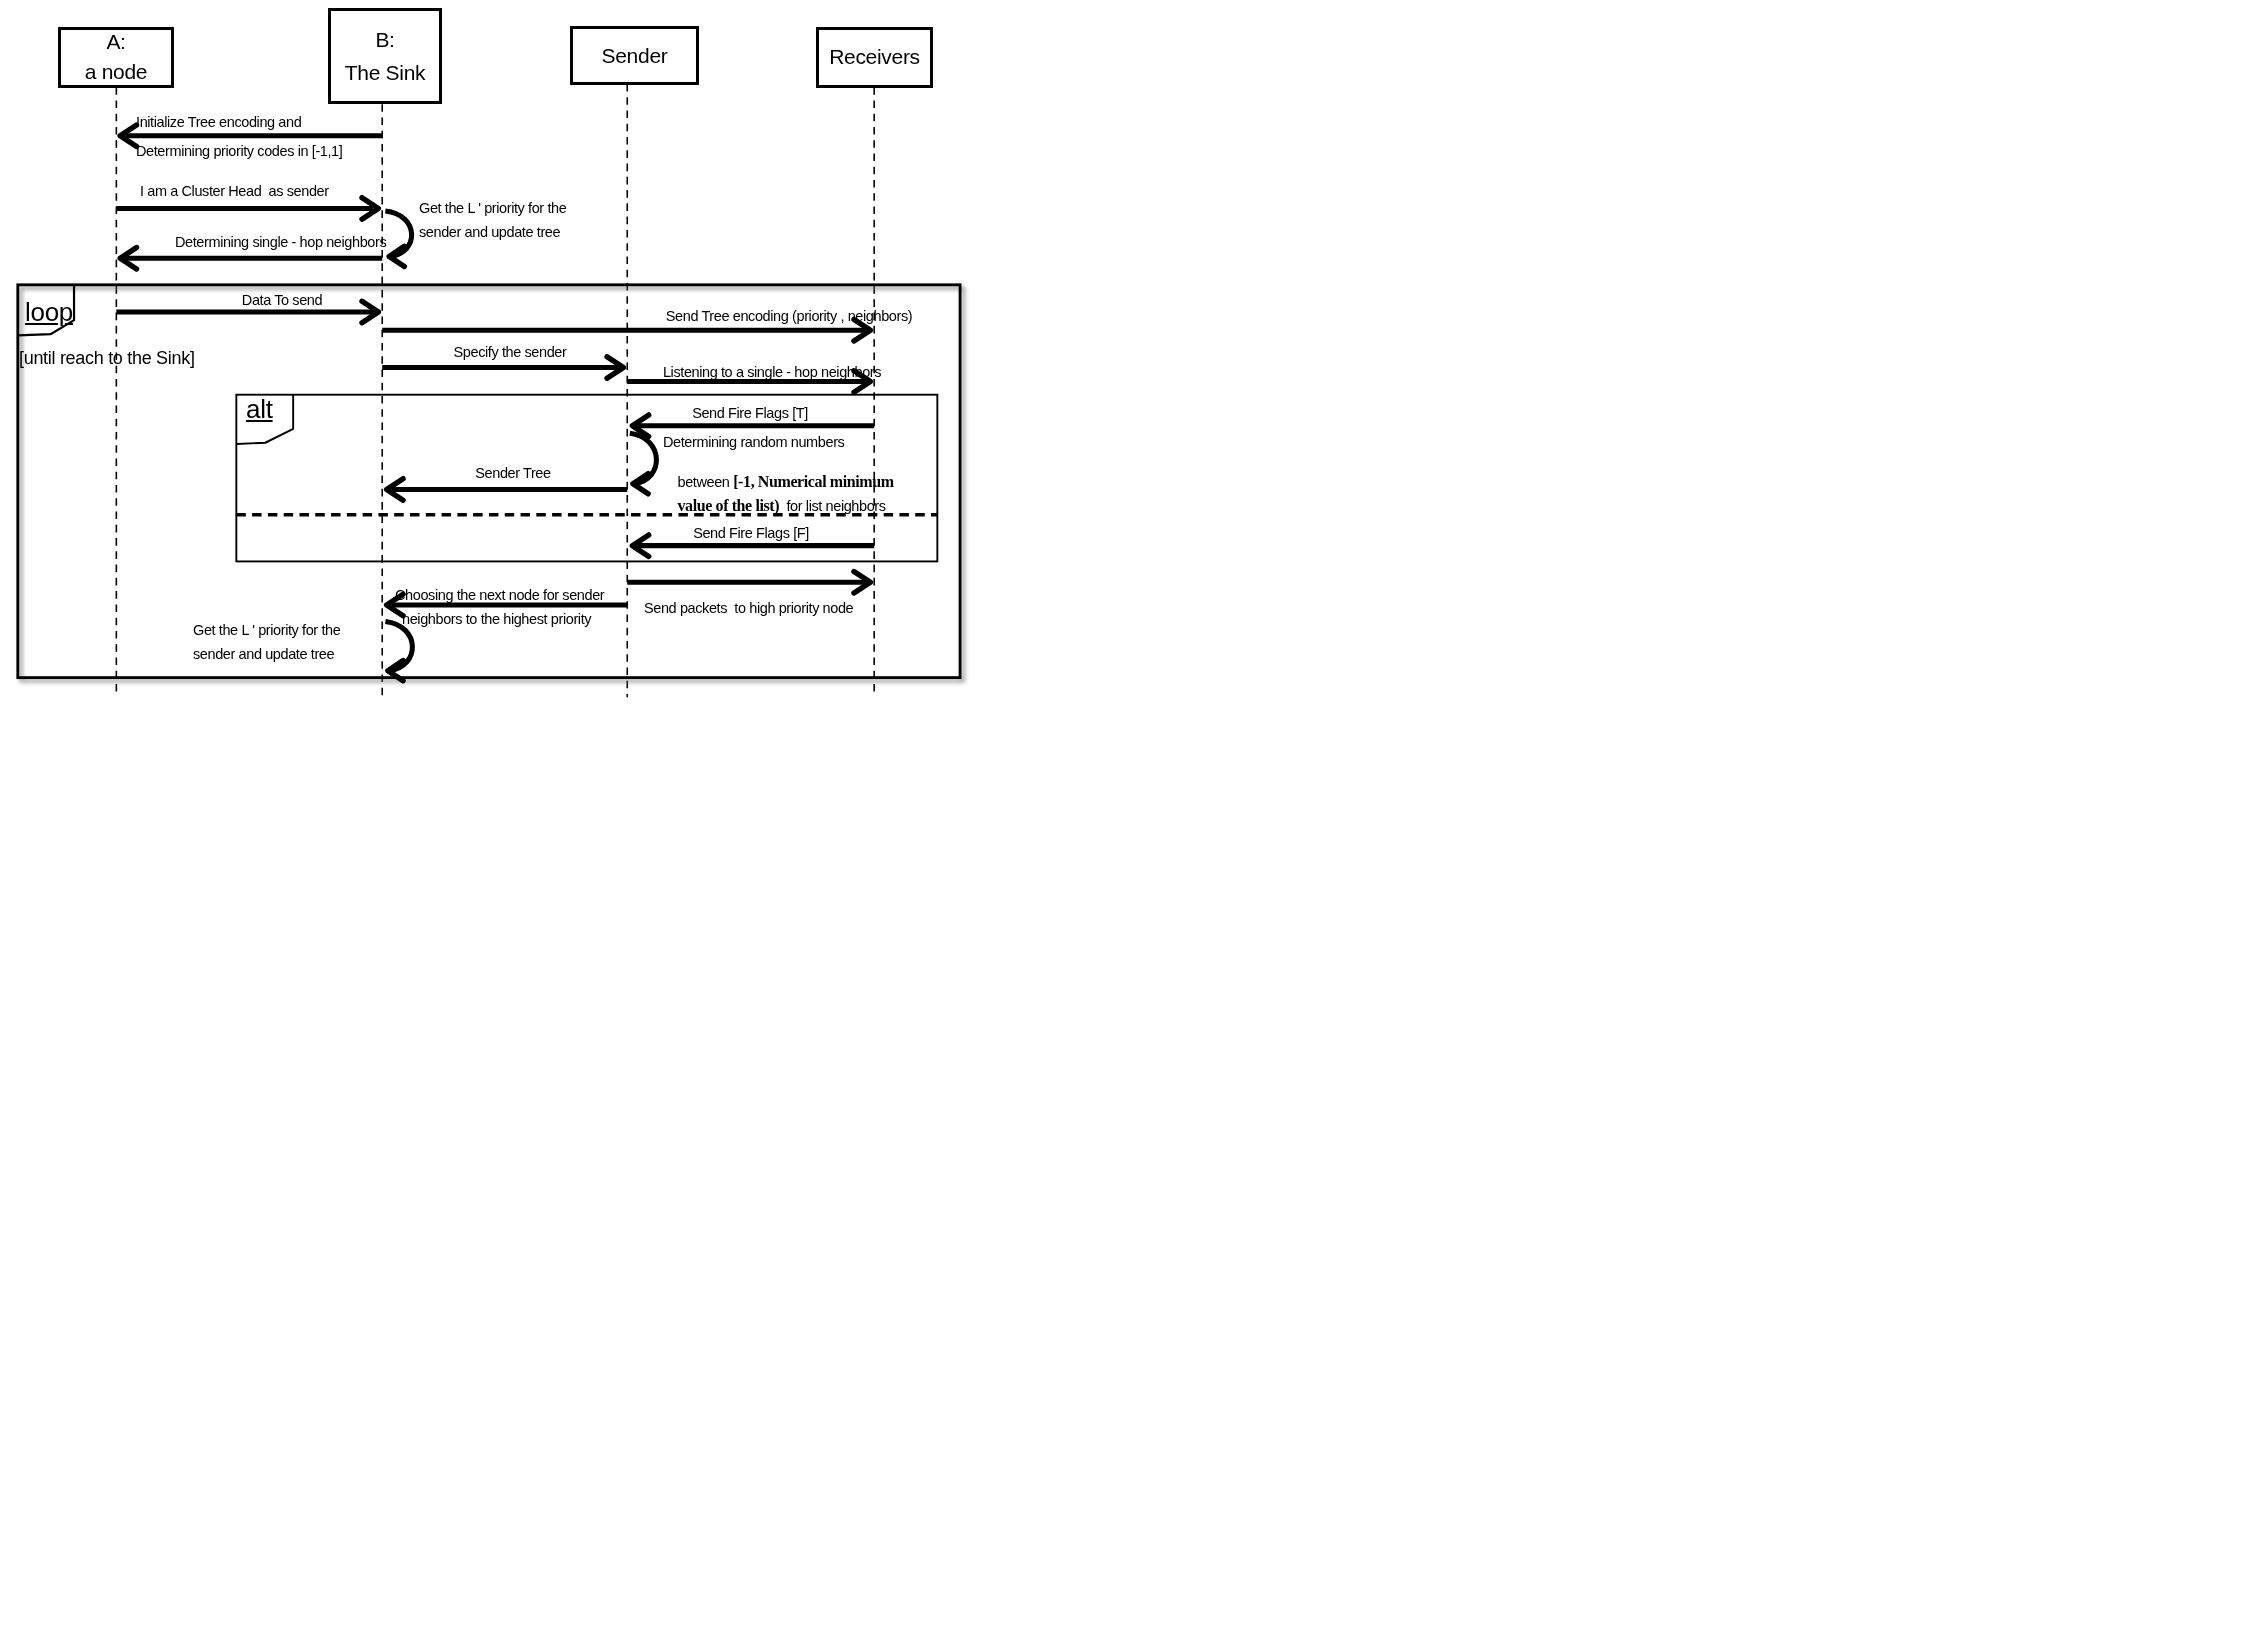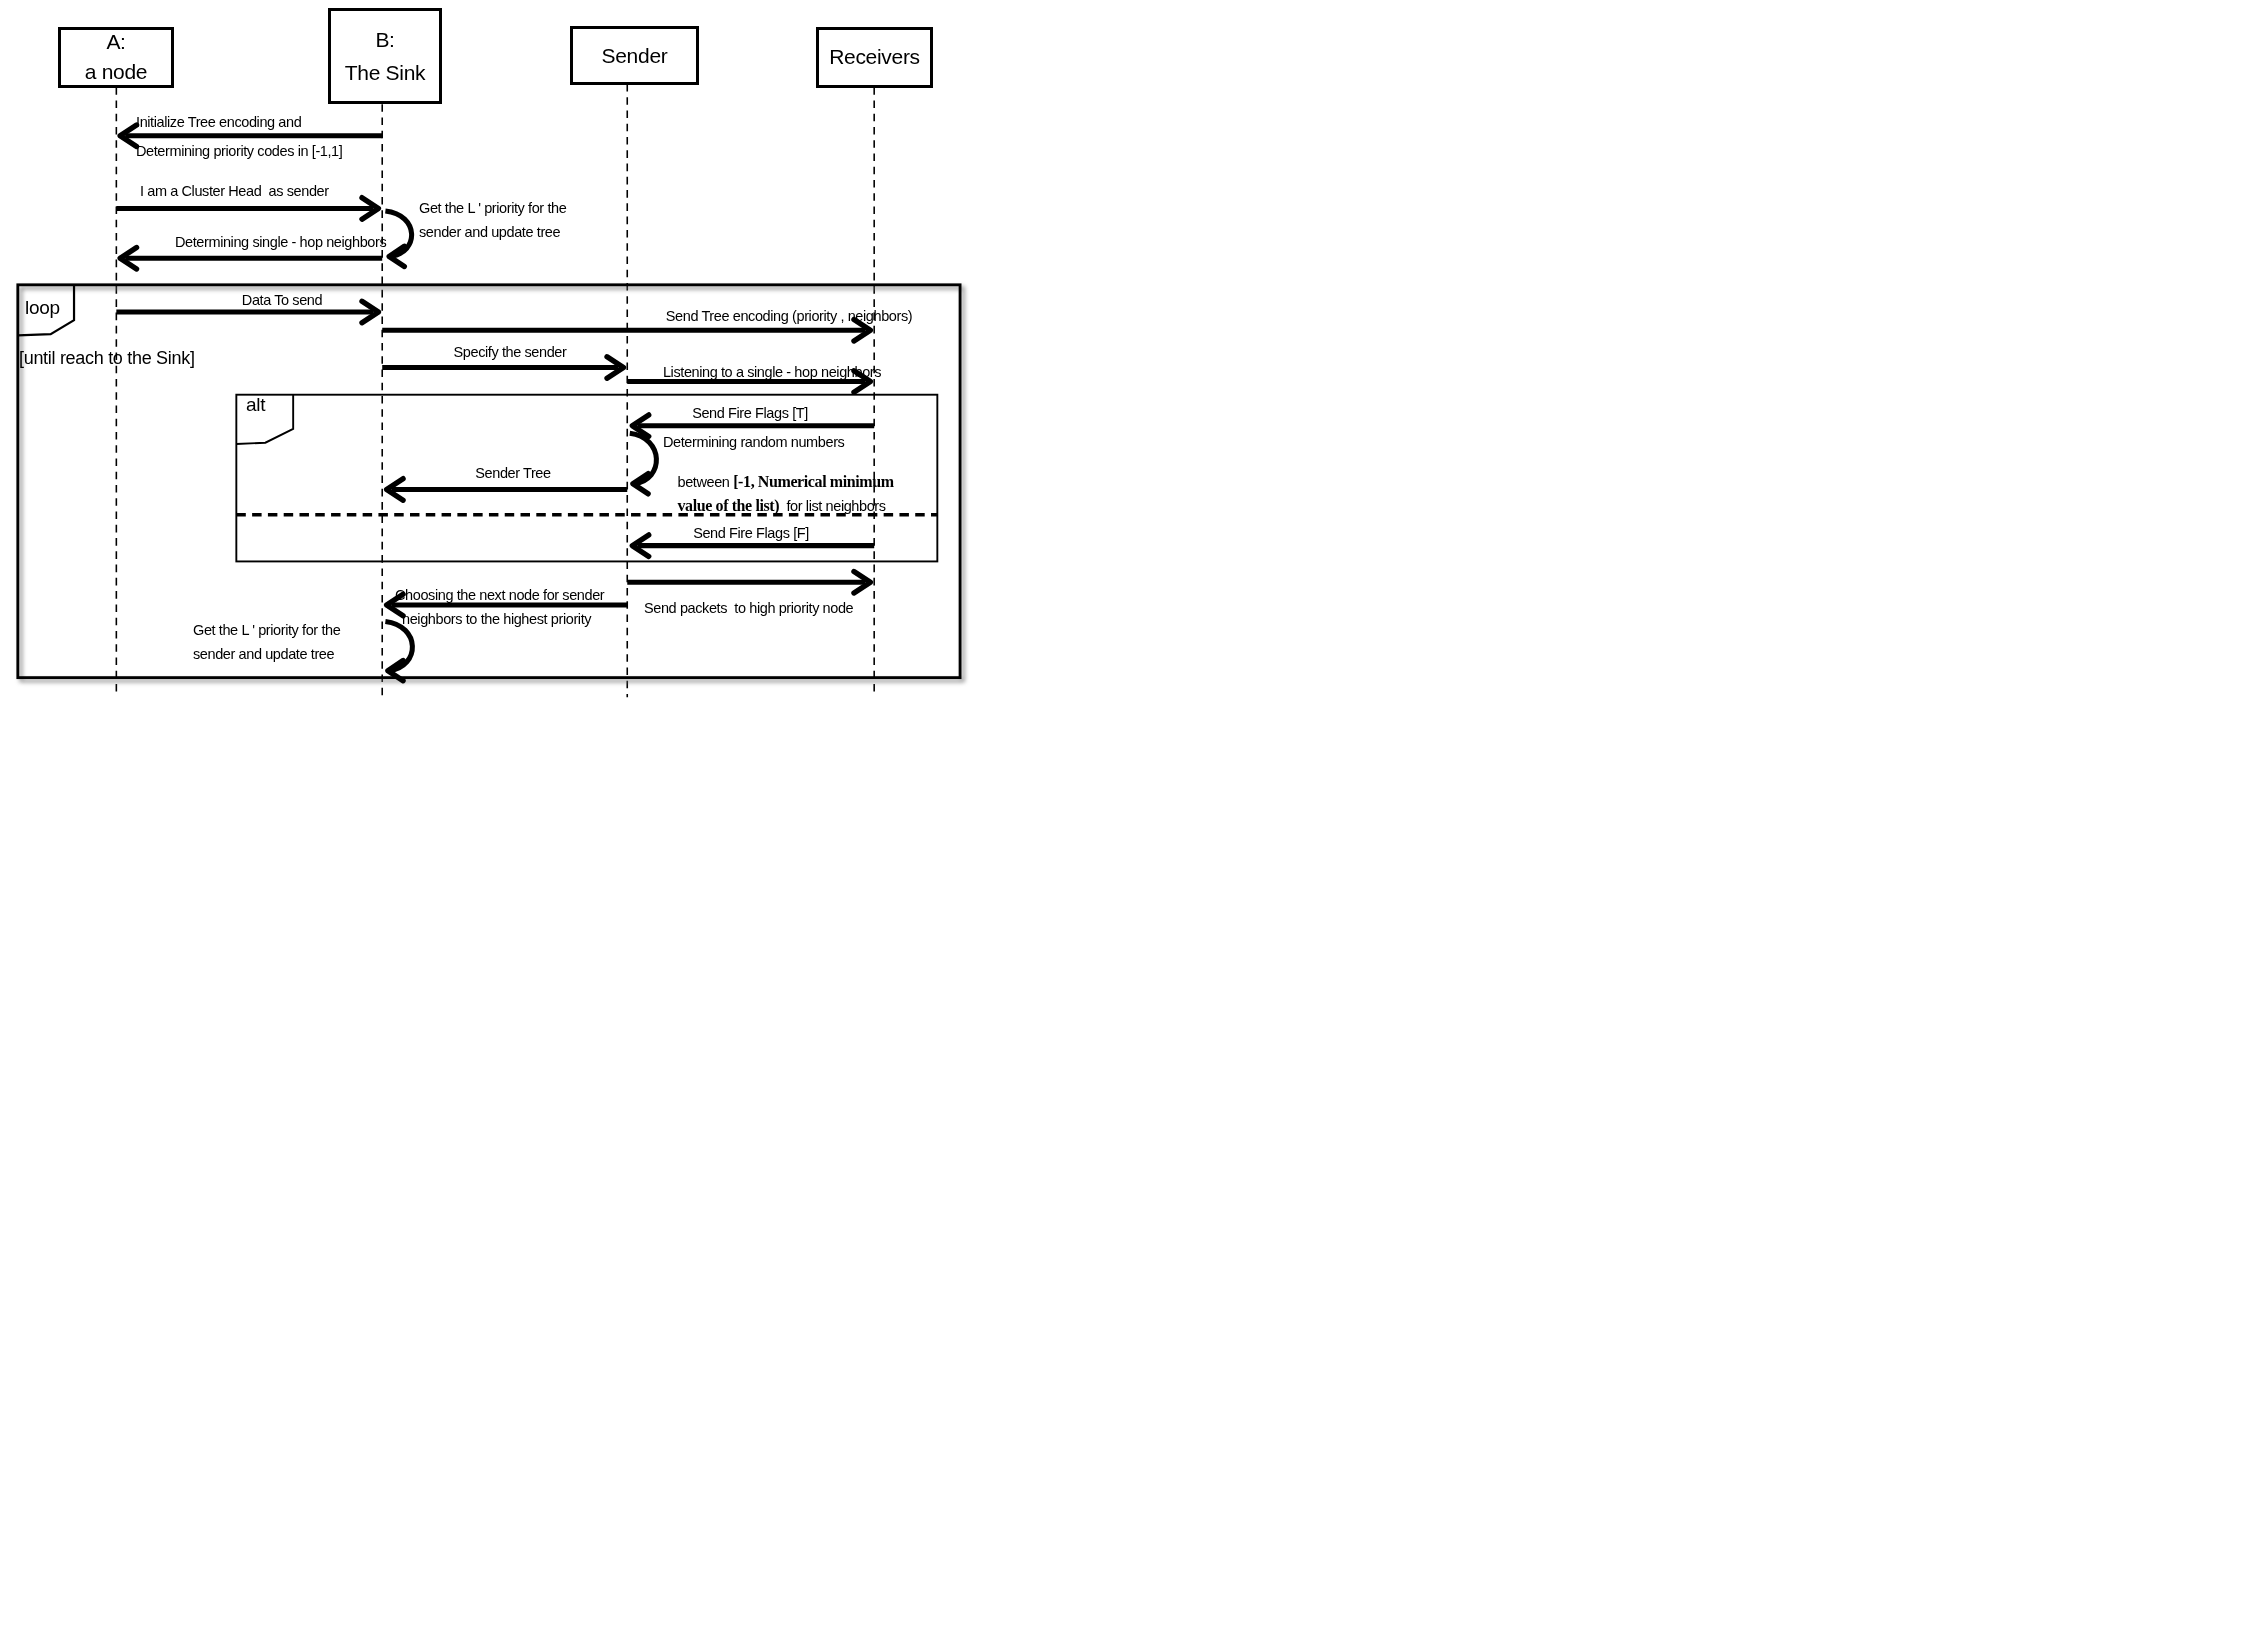--- a/index.html
+++ b/index.html
@@ -38,24 +38,25 @@
     position: absolute;
     font-size: 14.5px;
     line-height: 16.4px;
     letter-spacing: -0.4px;
     white-space: pre;
     z-index: 2;
   }
   .msg.centered { transform: translateX(-50%); }
   .frag-label {
     position: absolute;
-    font-size: 19px;
+    font-size: 26px;
     letter-spacing: -0.3px;
     z-index: 2;
     white-space: pre;
+    text-decoration: underline;
   }
   .guard {
     position: absolute;
     font-size: 18px;
     letter-spacing: -0.3px;
     z-index: 2;
     white-space: pre;
   }
   .bold-serif {
     font-family: "Liberation Serif", serif;

